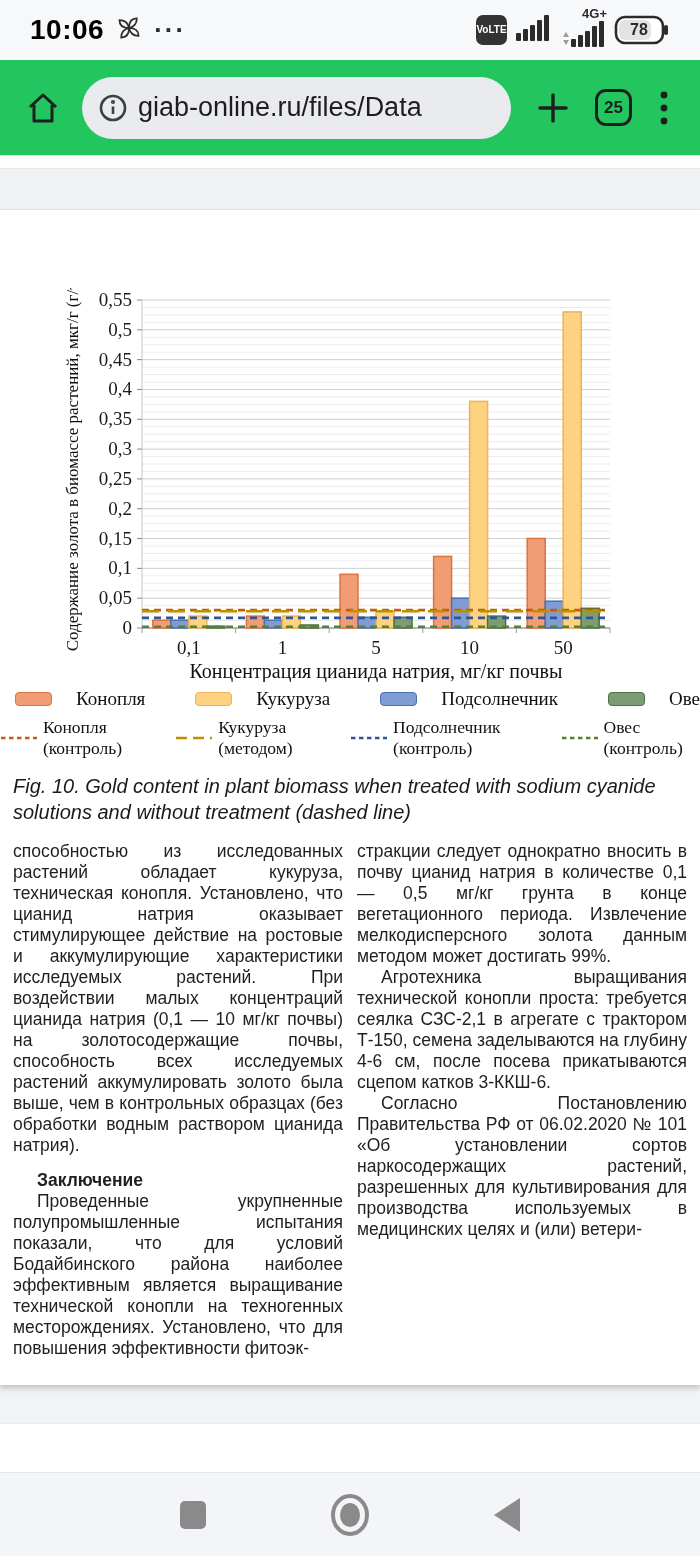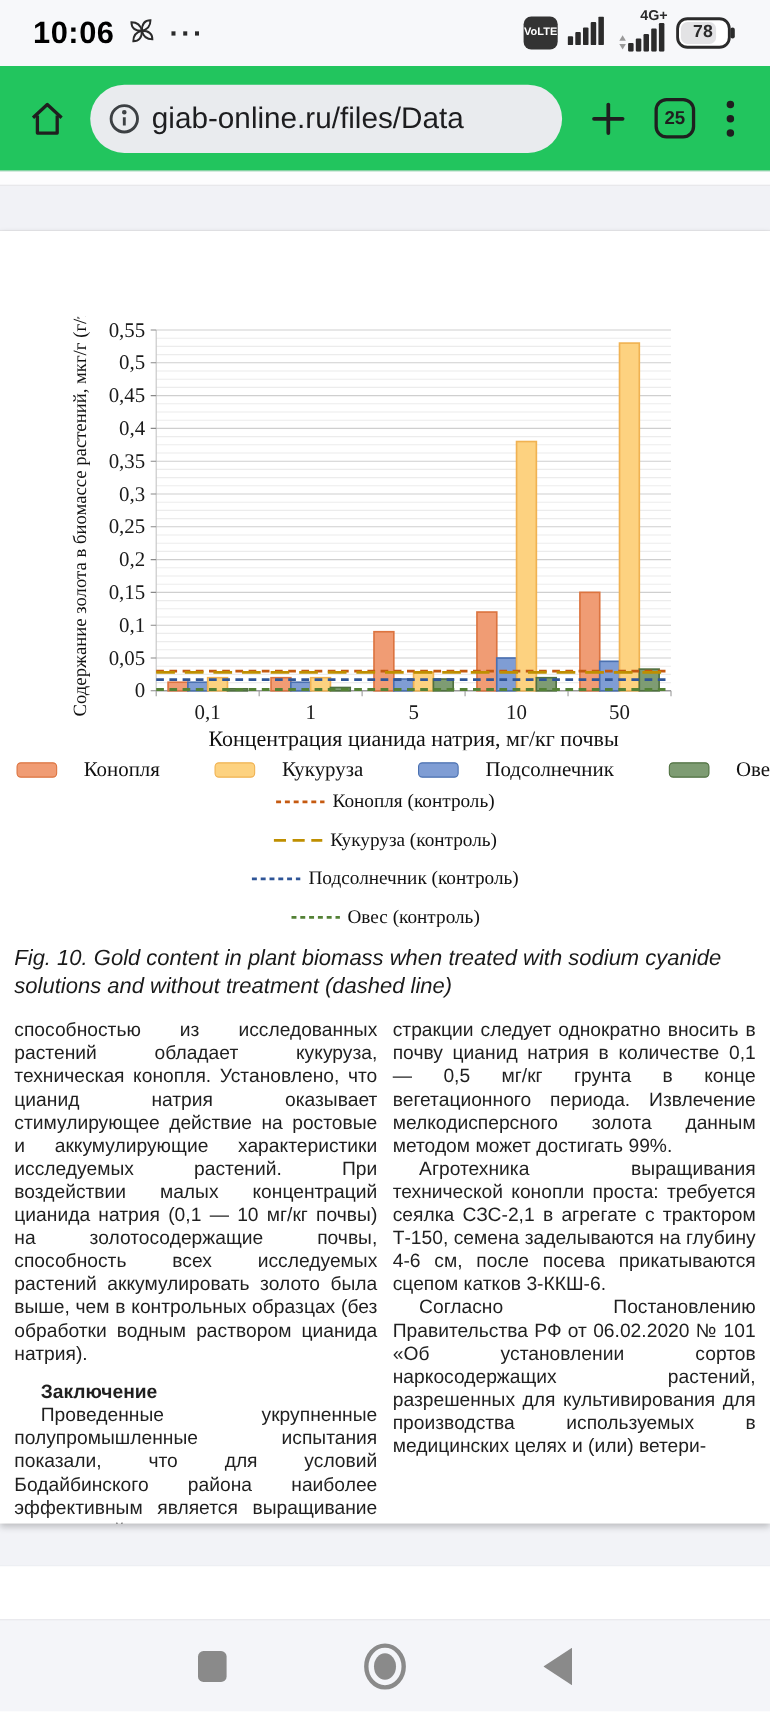--- a/index.html
+++ b/index.html
@@ -27,21 +27,21 @@
   
   .page { height:1175px; background:#fff; overflow:hidden; box-shadow:0 3px 6px rgba(0,0,0,.22); position:relative; }
   .chart-wrap { margin:78px 0 0 56px; }
   .ytick, .xtick { font-family:"Liberation Serif", serif; font-size:19px; fill:#1a1a1a; }
   .axis-label { font-family:"Liberation Serif", serif; font-size:17px; fill:#111; }
   .xaxis-label { font-family:"Liberation Serif", serif; font-size:20px; fill:#111; }
 
   .legend-row1 { display:flex; justify-content:center; align-items:center; gap:26px; margin-top:2px; }
   .legend-row1 .li { display:flex; align-items:center; gap:24px; font-family:"Liberation Serif", serif; font-size:19px; color:#111;margin-left:24px; }
   .swatch { width:37px; height:14px; border-radius:4px; display:inline-block; }
-  .legend-row2 { display:flex; justify-content:center; align-items:center; gap:14px; margin-top:7px;flex-direction:column; }
+  .legend-row2 { display:flex; justify-content:center; align-items:center; gap:14px; margin-top:7px; }
   .legend-row2 .li { display:flex; align-items:center; gap:6px; font-family:"Liberation Serif", serif; font-size:17.5px; color:#111; }
 
   .captions { margin:14px 13px 0 13px; }
   .cap { font-style:italic; font-size:20px; line-height:26px; color:#1a1a1a; }
 
   .columns { display:flex; gap:14px; margin:16px 13px 0 13px; }
   .col { flex:1; font-size:17.5px; line-height:21px; text-align:justify; color:#1f1f1f; }
   .col p { margin:0; }
   .indent { text-indent:24px; }
   .col .heading { font-weight:700; text-indent:24px; margin-top:14px; }
@@ -287,21 +287,21 @@
       <span class="li">
         <svg width="46" height="8">
           <line x1="1" y1="4" x2="45" y2="4" stroke="#C55A11" stroke-width="2.4" stroke-dasharray="4.5 3.5"></line>
         </svg>
         <span>Конопля (контроль)</span>
       </span>
       <span class="li">
         <svg width="46" height="8">
           <line x1="1" y1="4" x2="45" y2="4" stroke="#BF8F00" stroke-width="2.4" stroke-dasharray="11 6"></line>
         </svg>
-        <span>Кукуруза (контроль)</span>
+        <span>Кукуруза (методом)</span>
       </span>
       <span class="li">
         <svg width="46" height="8">
           <line x1="1" y1="4" x2="45" y2="4" stroke="#2F5597" stroke-width="2.4" stroke-dasharray="4.5 3.5"></line>
         </svg>
         <span>Подсолнечник (контроль)</span>
       </span>
       <span class="li">
         <svg width="46" height="8">
           <line x1="1" y1="4" x2="45" y2="4" stroke="#538135" stroke-width="2.4" stroke-dasharray="4.5 3.5"></line>

